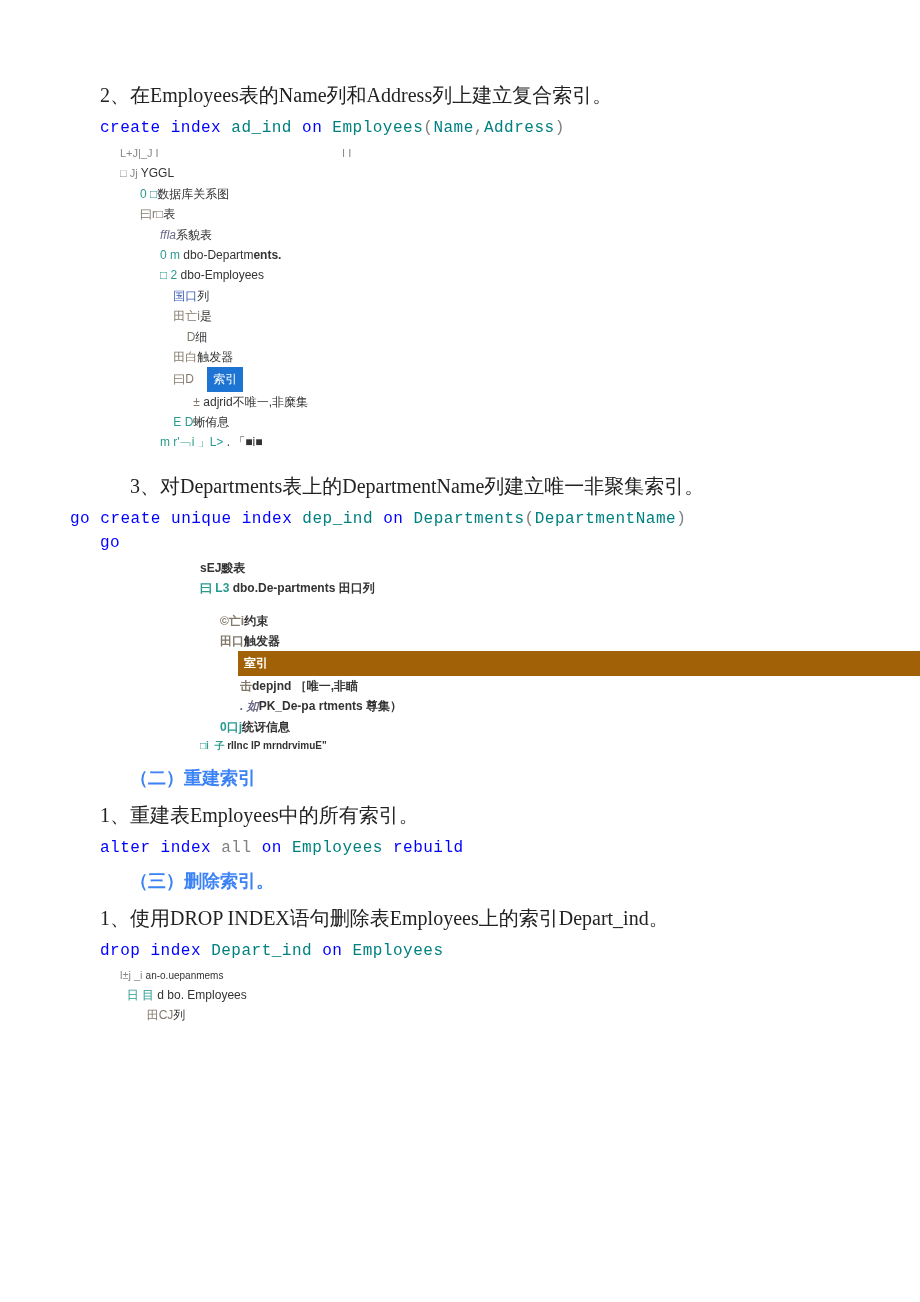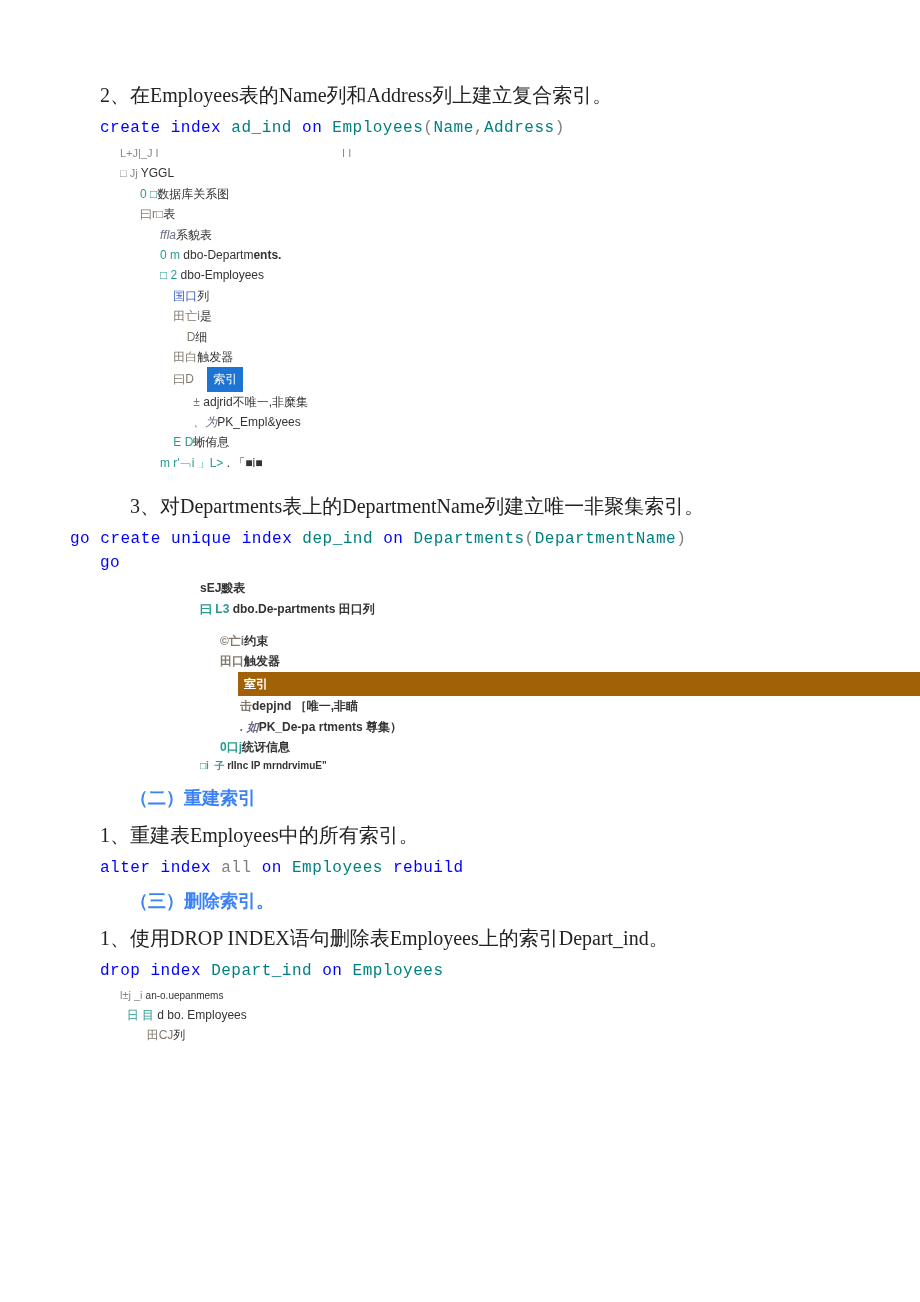--- a/index.html
+++ b/index.html
@@ -105,21 +105,20 @@
   <div class="row"><span class="pad">      </span><span class="glyph">曰r□</span><span>表</span></div>
   <div class="row"><span class="pad">            </span><span class="glyph text-italic">fflа</span><span>系貌表</span></div>
   <div class="row"><span class="pad">            </span><span class="glyph-teal">0 m </span><span>dbo-Departm</span><span class="bold">ents.</span></div>
   <div class="row"><span class="pad">            </span><span class="glyph-teal">□ 2 </span><span>dbo-Employees</span></div>
   <div class="row"><span class="pad">                </span><span class="glyph-blue">国口</span><span>列</span></div>
   <div class="row"><span class="pad">                </span><span class="glyph">田亡і</span><span>是</span></div>
   <div class="row"><span class="pad">                    </span><span class="glyph">D</span><span>细</span></div>
   <div class="row"><span class="pad">                </span><span class="glyph">田白</span><span>触发器</span></div>
   <div class="row"><span class="pad">                </span><span class="glyph">曰D</span><span class="pad">    </span><span class="highlight">索引</span></div>
   <div class="row"><span class="pad">                      </span><span class="glyph">± </span><span>adjrid不唯一,非糜集</span></div>
-  <div class="row"><span class="pad">                      </span><span class="glyph-gold text-italic">、为</span><span>PK_Empl&amp;yees</span></div>
   <div class="row"><span class="pad">                </span><span class="glyph-teal">E D</span><span>蜥侑息</span></div>
   <div class="row"><span class="pad">            </span><span class="glyph-teal">m r'﹁і 」L&gt;</span><span> . 「■і■</span></div>
 </div>
 
 <div class="section-title" style="margin-left:80px;margin-top:20px;">3、对Departments表上的DepartmentName列建立唯一非聚集索引。</div>
 
 <div class="code-line" style="margin-left:20px;"><span class="kw-blue">go </span><span class="kw-blue">create unique index </span><span class="kw-teal">dep_ind </span><span class="kw-blue">on </span><span class="kw-teal">Departments</span><span class="paren">(</span><span class="kw-teal">DepartmentName</span><span class="paren">)</span></div>
 <div class="code-line"><span class="kw-blue">go</span></div>
 
 <div class="tree" style="margin-left:150px;font-weight:bold;">

